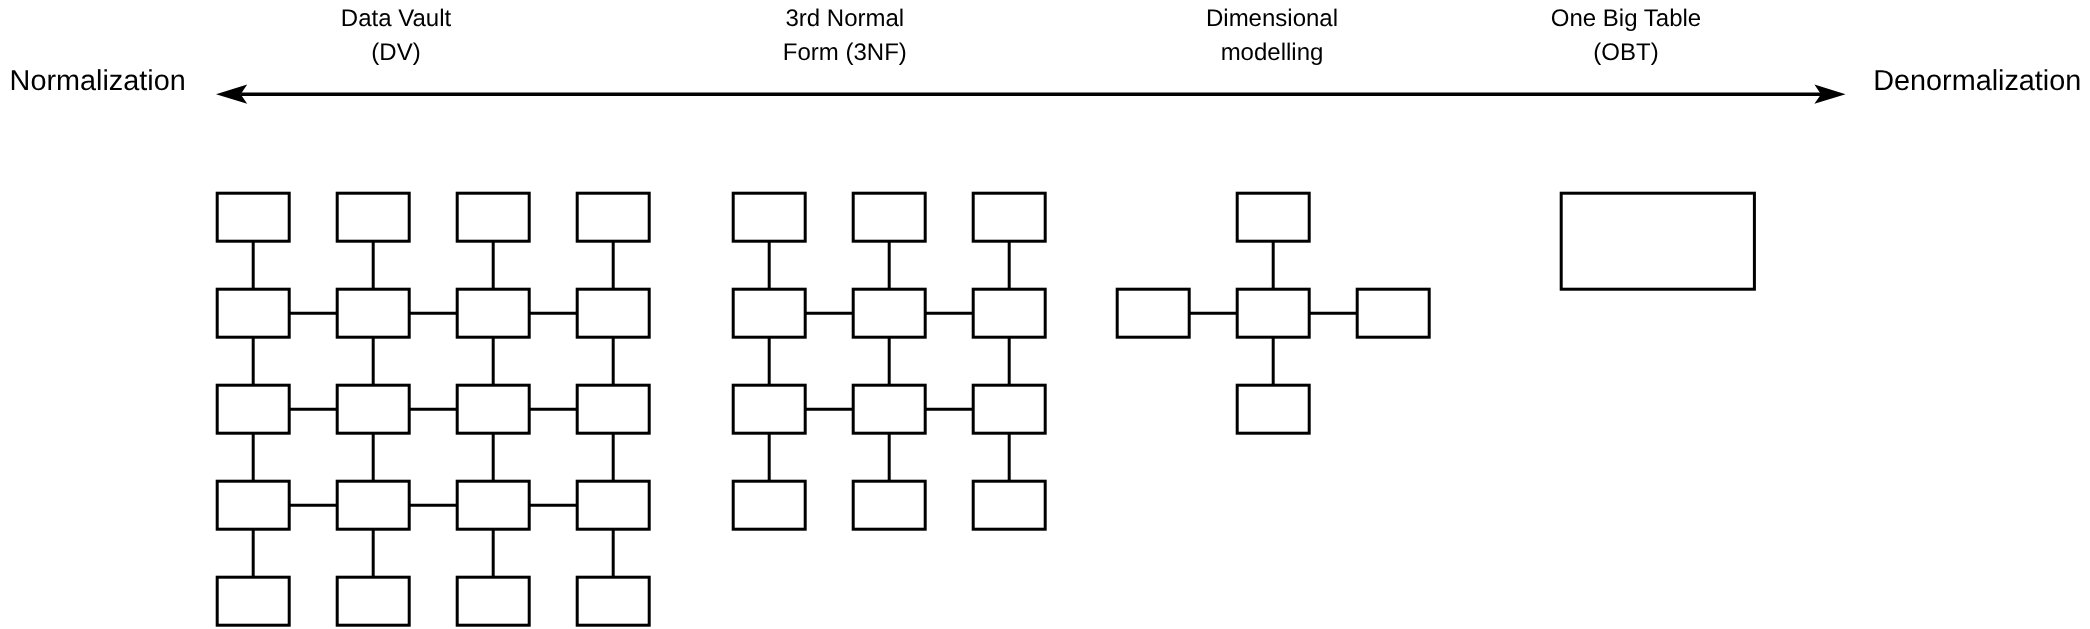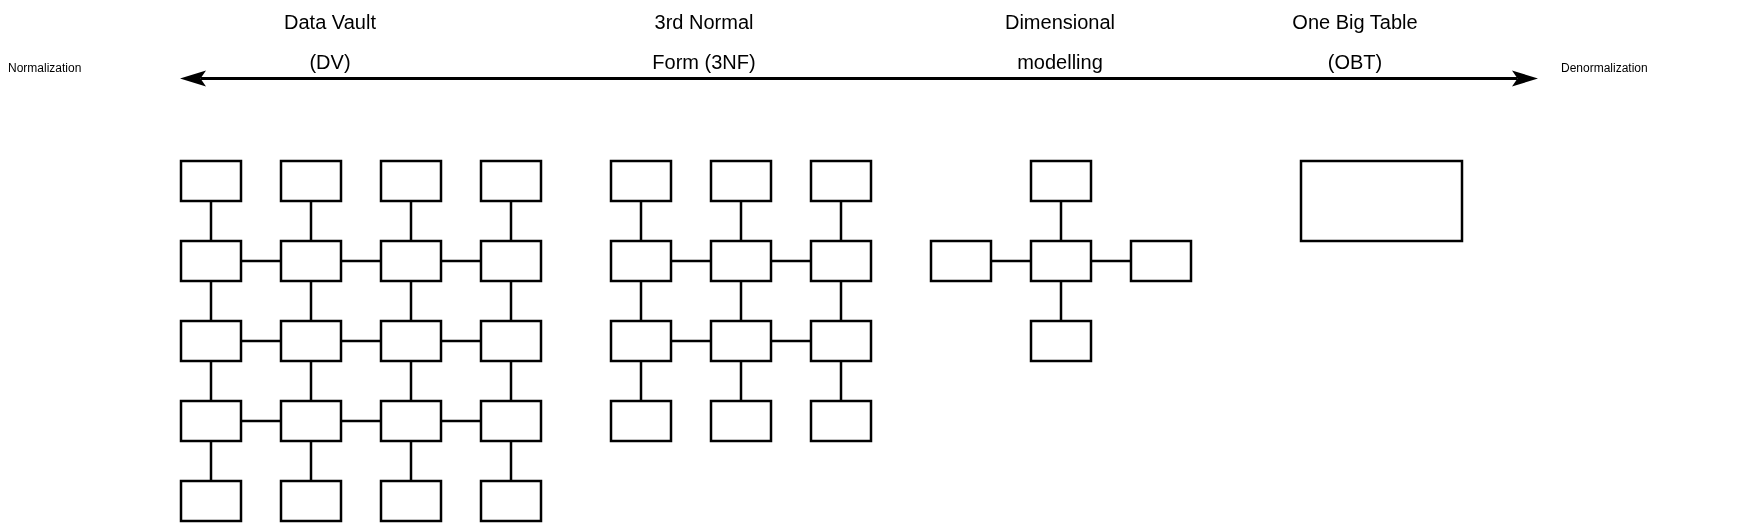--- a/index.html
+++ b/index.html
@@ -12,32 +12,32 @@
     width: 1742px;
     height: 524px;
     background: #ffffff;
     font-family: "Liberation Sans", "DejaVu Sans", sans-serif;
     color: #000000;
     overflow: hidden;
   }
   .axis-label {
     position: absolute;
     top: 56px;
-    font-size: 12px;
+    font-size: 24px;
     line-height: 24px;
     white-space: nowrap;
   }
   .axis-label.left  { left: 8px; }
   .axis-label.right { left: 1561px; text-align: right; }
   .method-label {
     position: absolute;
     top: 2px;
     transform: translateX(-50%);
     font-size: 20px;
-    line-height: 40px;
+    line-height: 28px;
     text-align: center;
     white-space: pre-line;
   }
   .method-label.dv   { left: 330px; }
   .method-label.tnf  { left: 704px; }
   .method-label.dim  { left: 1060px; }
   .method-label.obt  { left: 1355px; }
   svg.diagram {
     position: absolute;
     left: 0;

